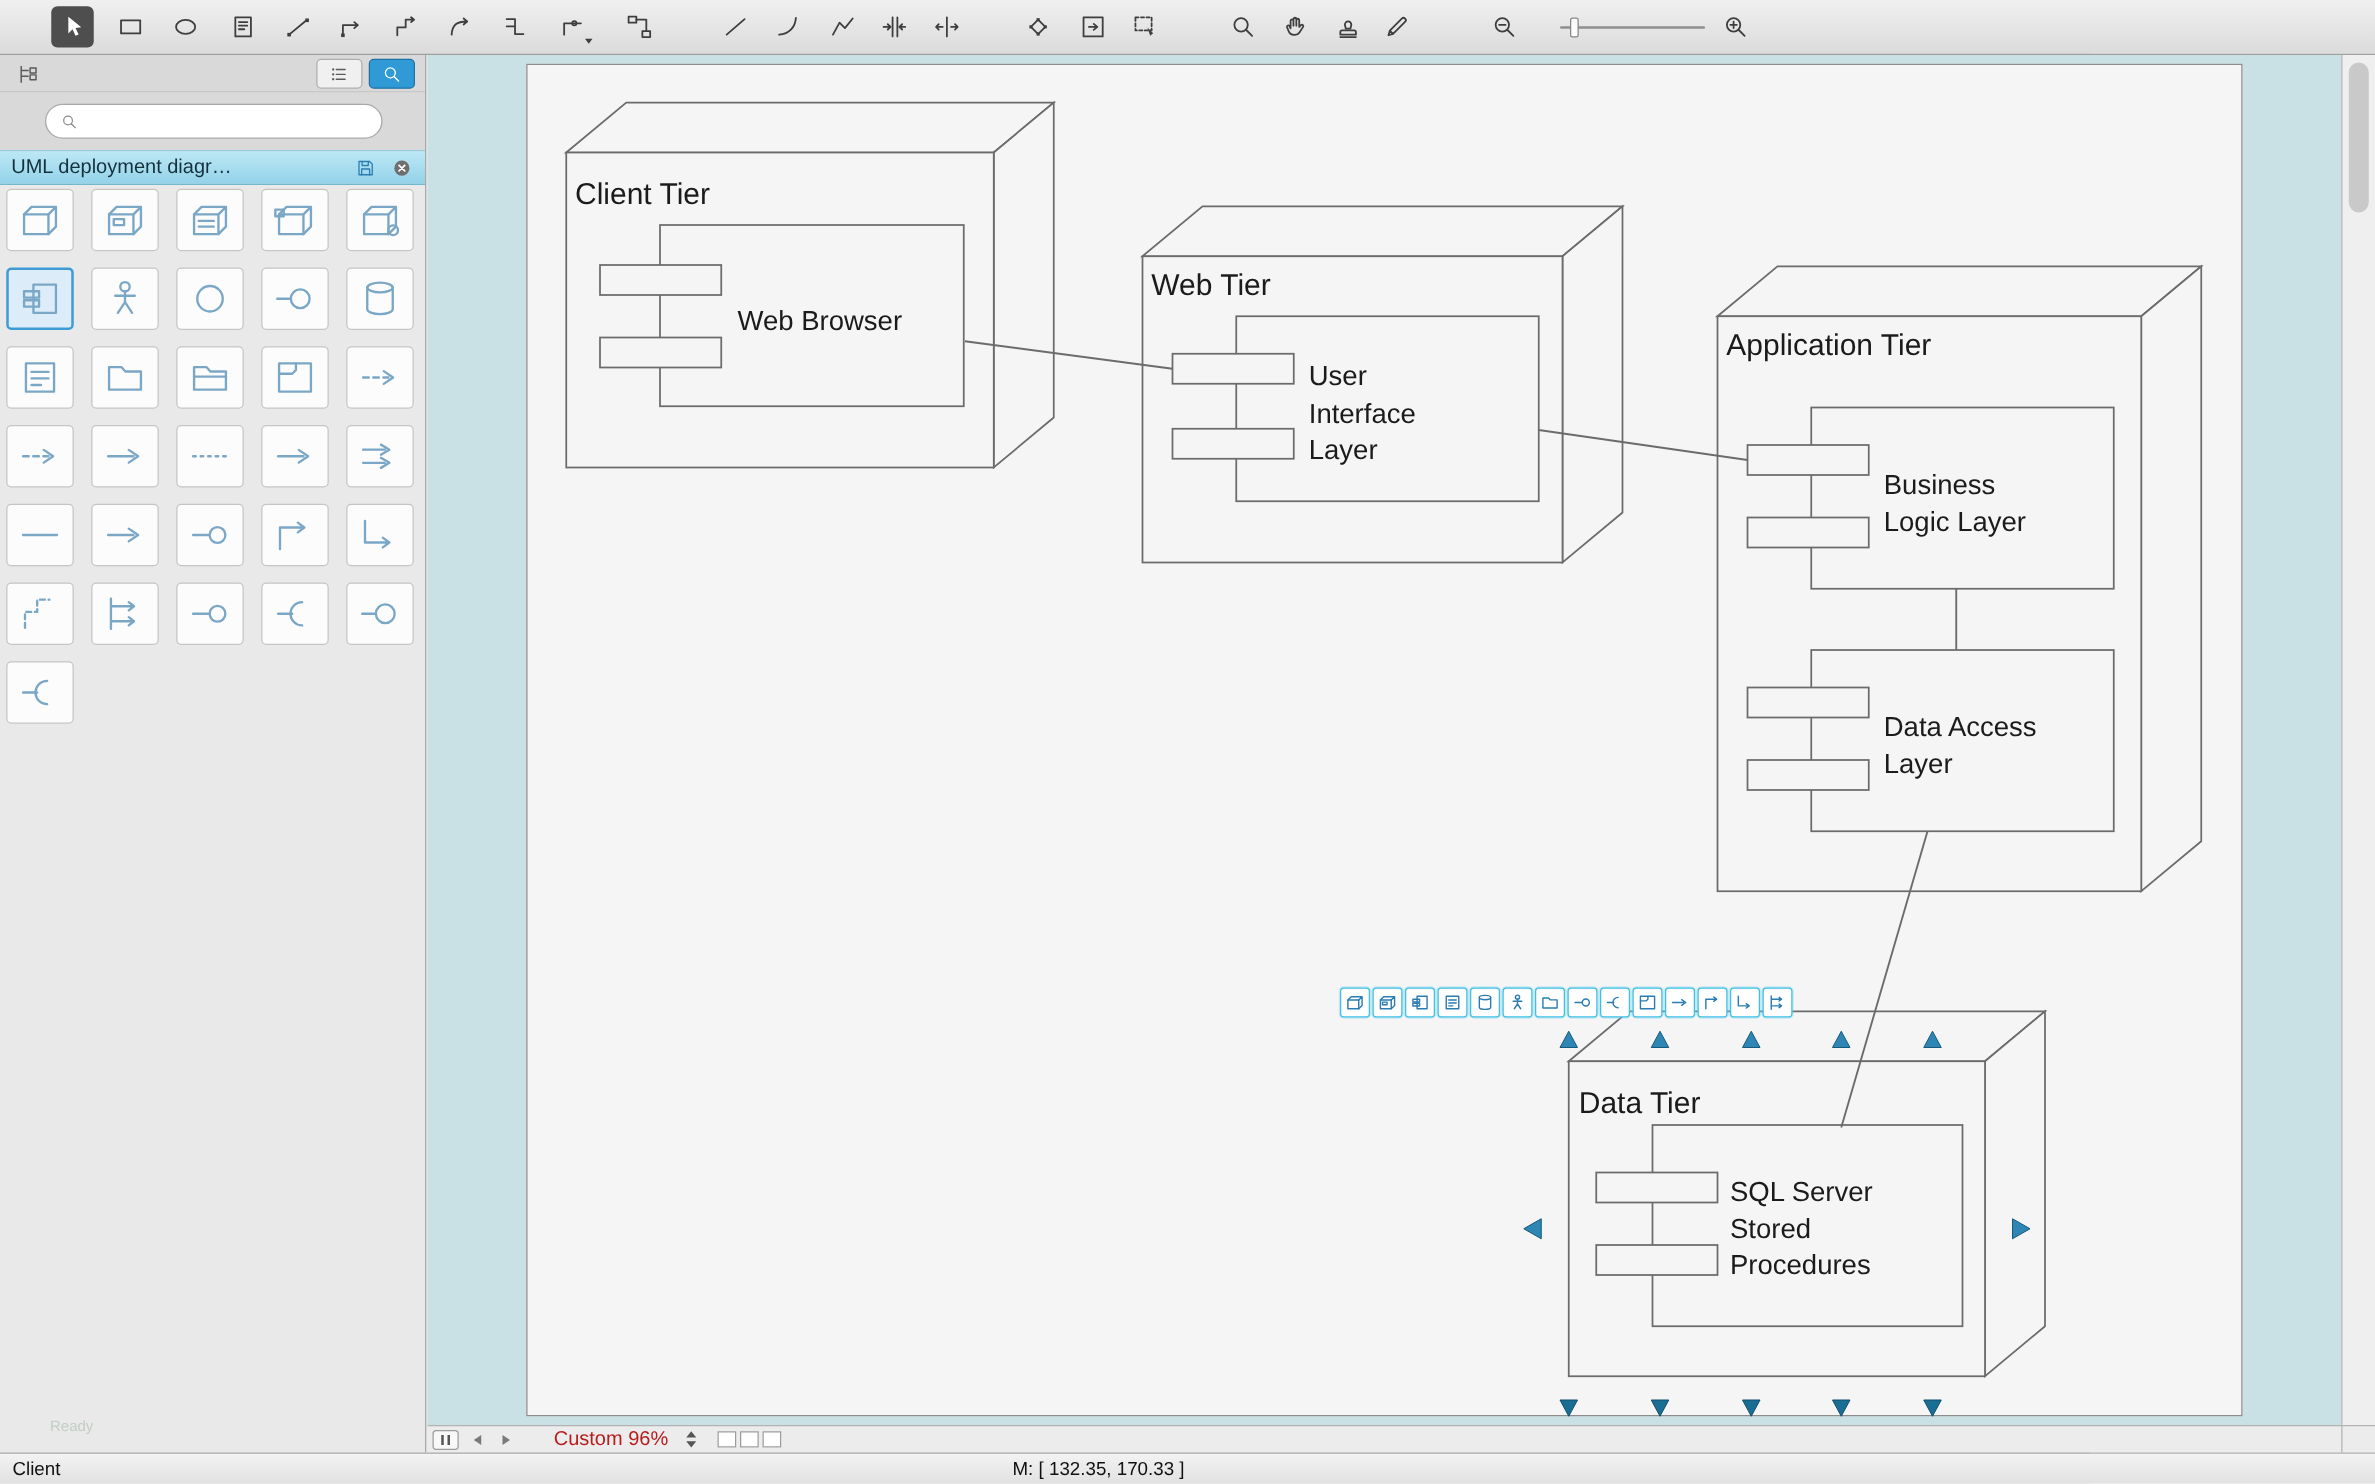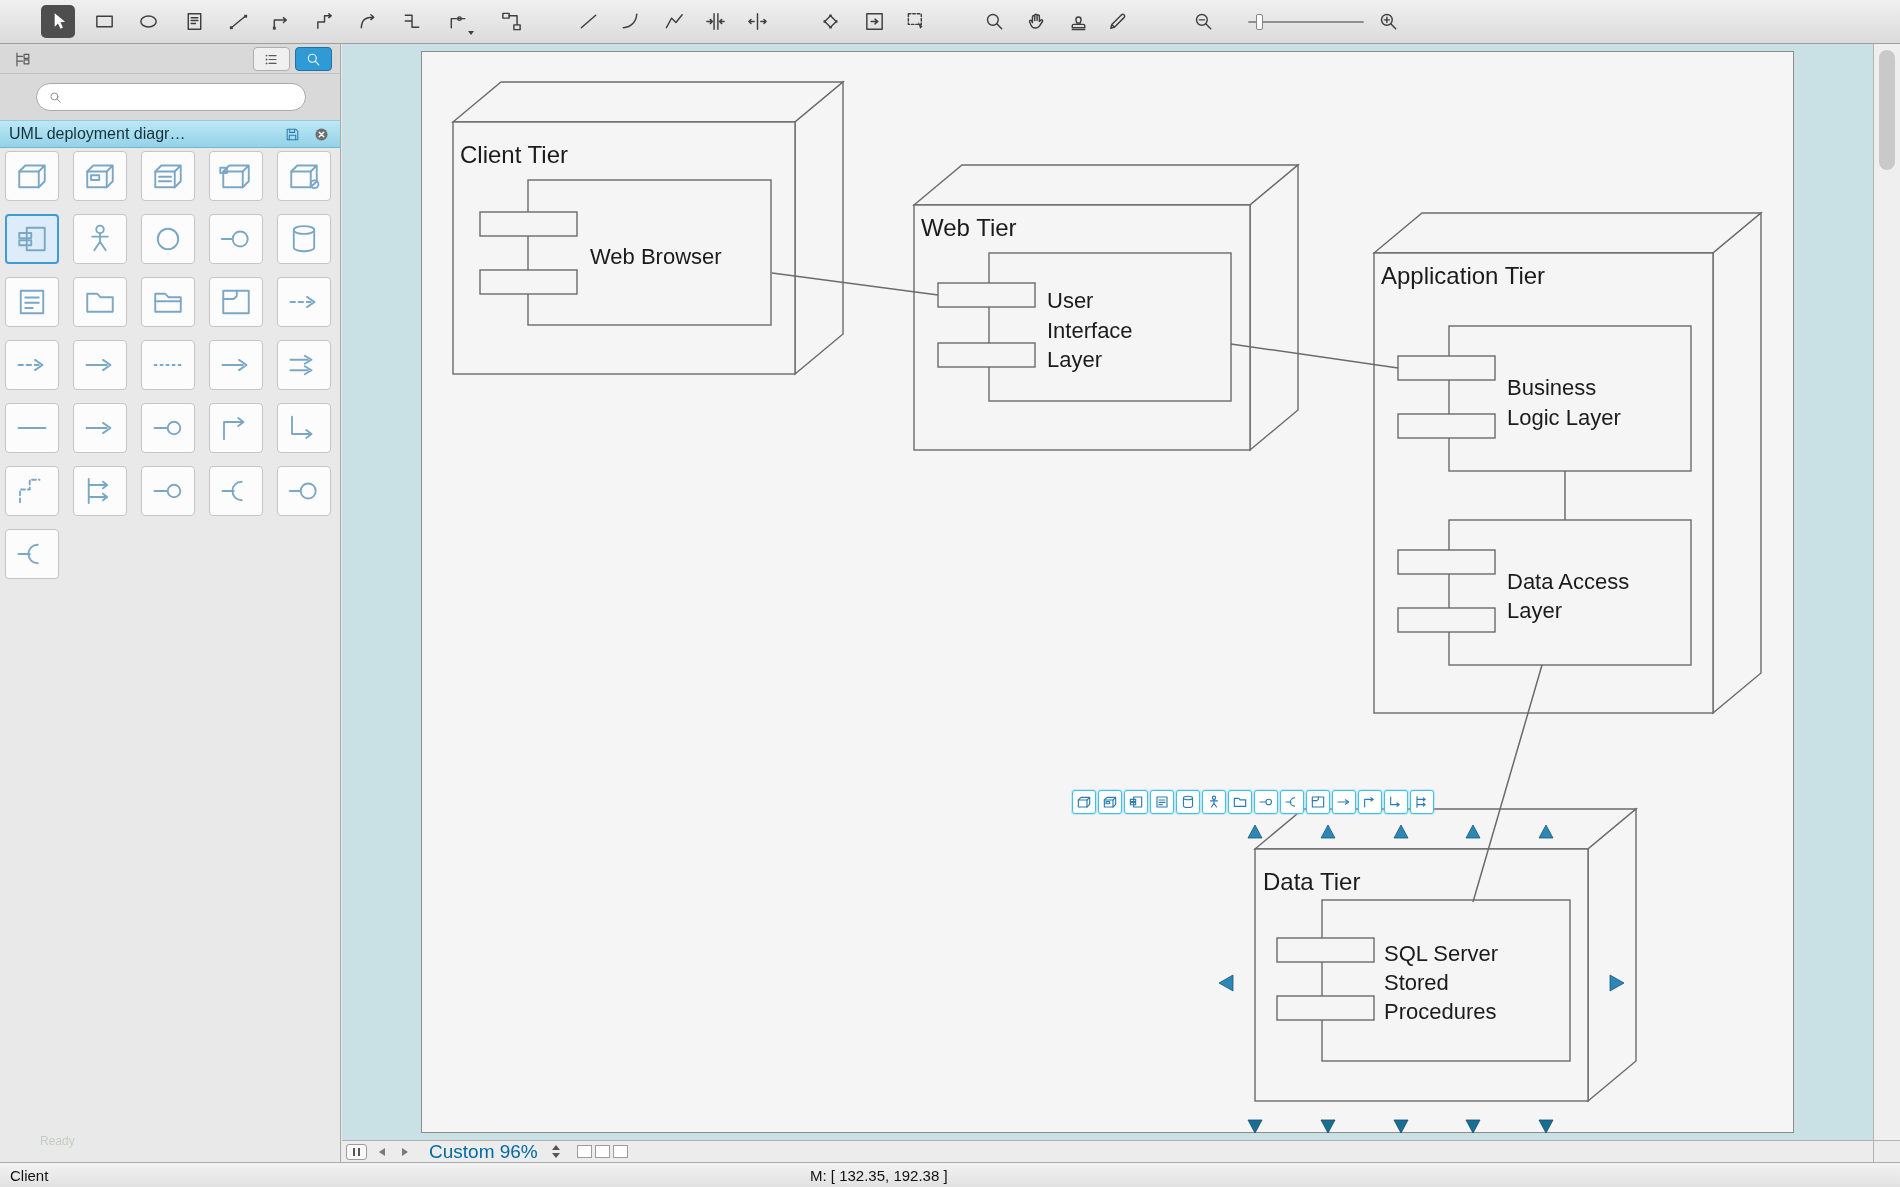--- a/index.html
+++ b/index.html
@@ -75,21 +75,21 @@
 
   
   .bottombar{position:absolute;left:342px;top:1140px;width:1531px;height:22px;background:#ececec;
     border-top:1px solid #b3b3b3;display:flex;align-items:center;z-index:12}
   .bb-pause{margin-left:4px;width:21px;height:16px;border:1px solid #9c9c9c;background:#f8f8f8;border-radius:3px;
     display:flex;align-items:center;justify-content:center;gap:3px}
   .bb-pause i{width:2px;height:8px;background:#555}
   .bb-arrow{width:16px;height:16px;display:flex;align-items:center;justify-content:center;margin-left:7px}
   .tri-l{width:0;height:0;border-top:4px solid transparent;border-bottom:4px solid transparent;border-right:6px solid #7a7a7a}
   .tri-r{width:0;height:0;border-top:4px solid transparent;border-bottom:4px solid transparent;border-left:6px solid #7a7a7a}
-  .bb-zoom{margin-left:16px;font-size:19px;color:#0369a1}
+  .bb-zoom{margin-left:30px;font-size:16px;color:#b91c1c}
   .bb-stepper{margin-left:11px;width:15px;height:18px;display:flex;flex-direction:column;align-items:center;justify-content:center;gap:3px}
   .bb-stepper .up{width:0;height:0;border-left:4px solid transparent;border-right:4px solid transparent;border-bottom:5px solid #555}
   .bb-stepper .down{width:0;height:0;border-left:4px solid transparent;border-right:4px solid transparent;border-top:5px solid #555}
   .bb-pages{margin-left:13px;display:flex;gap:3px;align-items:center}
   .bb-pages i{width:15px;height:13px;background:#fff;border:1px solid #9c9c9c;display:block}
   .bb-track{flex:1;height:100%}
 
   
   .vscroll{position:absolute;left:1873px;top:44px;width:27px;height:1096px;background:#efefef;border-left:1px solid #b3b3b3;z-index:12}
   .vthumb{position:absolute;left:5px;top:6px;width:16px;height:120px;background:#c9c9c9;border-radius:8px}
@@ -698,15 +698,15 @@
     <div class="bb-track"></div>
   </div>
 
   <div class="vscroll">
     <div class="vthumb"></div>
   </div>
   <div class="corner"></div>
 
   <div class="statusbar">
     <span class="status-ready">Client</span>
-    <span class="mcoords">M: [ 132.35, 192.38 ]</span>
+    <span class="mcoords">M: [ 132.35, 170.33 ]</span>
   </div>
 </div>
 
 </body></html>

